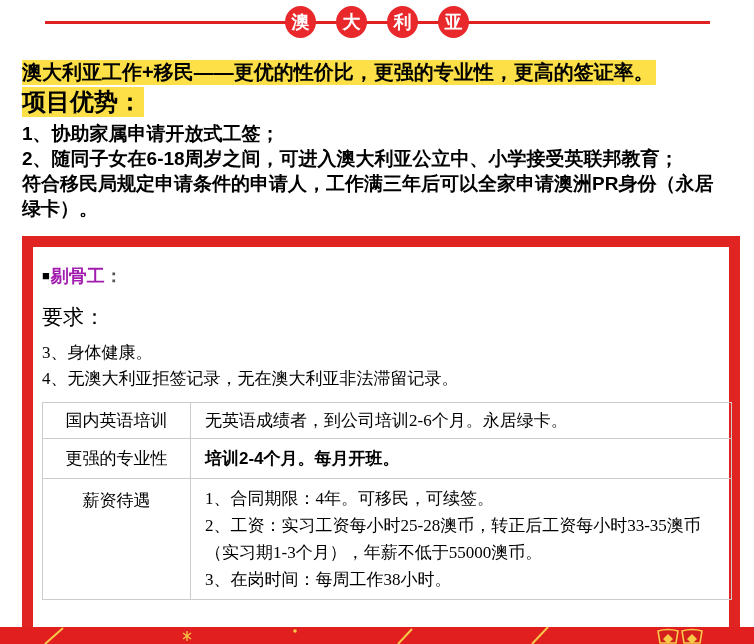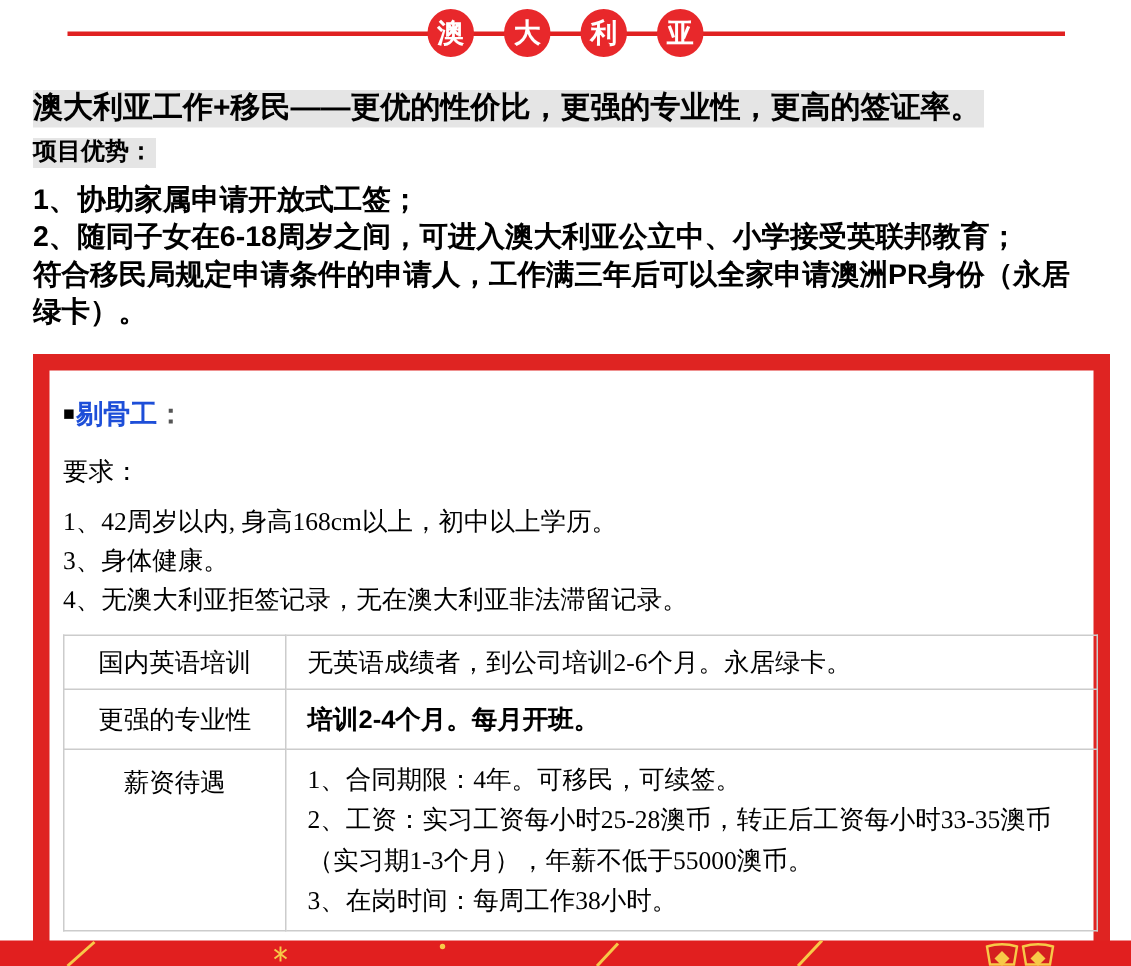--- a/index.html
+++ b/index.html
@@ -10,33 +10,33 @@
   
   .header { position:relative; height:45px; }
   .header-line { position:absolute; left:45px; right:44px; top:21px; height:3px; background:#e02121; }
   .circles { position:absolute; left:0; right:0; top:6px; display:flex; justify-content:center; gap:20px; }
   .circle { width:31px; height:32px; border-radius:50%; background:#e8282b; color:#fff;
             font-weight:bold; font-size:18px; display:flex; align-items:center; justify-content:center; }
 
   
   .intro { padding:15px 22px 0 22px; font-weight:bold; }
   .intro .headline { font-size:20px; line-height:25px; margin-bottom:5px; }
-  .hl { background:#e5e5e5; padding:1px 2px 2px 0; }
-  .intro .adv { font-size:16px; line-height:24px; margin-bottom:7px; }
+  .hl { background:#fde047; padding:1px 2px 2px 0; }
+  .intro .adv { font-size:24px; line-height:24px; margin-bottom:7px; }
   .intro .line { font-size:19px; line-height:25px; }
 
   
   .job-box { margin:15px 0 0 22px; width:718px; height:421px;
              border:11px solid #df2422; background:#fff; padding:15px 10px 0 9px; }
   .job-title-row { font-size:18px; font-weight:bold; margin:2px 0 15px 0; }
   .sq-bullet { color:#000; font-size:13px; vertical-align:2px; margin-right:1px; }
-  .job-title { color:#1d4ed8; }
+  .job-title { color:#a21caf; }
   .job-colon { color:#555; font-weight:bold; }
   .serif { font-family:"Liberation Serif", "DejaVu Serif", serif; }
-  .req-label { font-size:17px; margin-bottom:9px; }
+  .req-label { font-size:21px; margin-bottom:9px; }
   .req-line { font-size:17px; line-height:26px; }
   .req-line b { font-weight:bold; }
 
   
   table.training { border-collapse:collapse; width:690px; margin-top:10px; table-layout:fixed; }
   table.training td { border:1px solid #cccccc; vertical-align:middle; padding:6px 14px; font-size:17px; }
   td.lab { width:148px;text-align:center; }
   tr.r1 td { height:36px; }
   tr.r2 td { height:40px; }
   tr.r3 td { height:105px; }
@@ -74,21 +74,20 @@
     <div class="line">符合移民局规定申请条件的申请人，工作满三年后可以全家申请澳洲PR身份（永居绿卡）。</div>
   </div>
 
   <div class="job-box">
     <div class="job-title-row">
       <span class="sq-bullet">■</span><span class="job-title">剔骨工</span><span class="job-colon">：</span>
     </div>
 
     <div class="req-label serif">要求：</div>
 
-    <div class="req-line serif"><span>1、42周岁以内, 身高168cm以上，初中以上学历。</span><b></b></div>
     <div class="req-line serif"><span>3、身体健康。</span><b></b></div>
     <div class="req-line serif"><span>4、无澳大利亚拒签记录，无在澳大利亚非法滞留记录。</span><b></b></div>
 
     <table class="training">
       <tbody>
         <tr class="r1">
           <td class="lab serif">国内英语培训</td>
           <td class="serif">无英语成绩者，到公司培训2-6个月。永居绿卡。</td>
         </tr>
         <tr class="r2">

